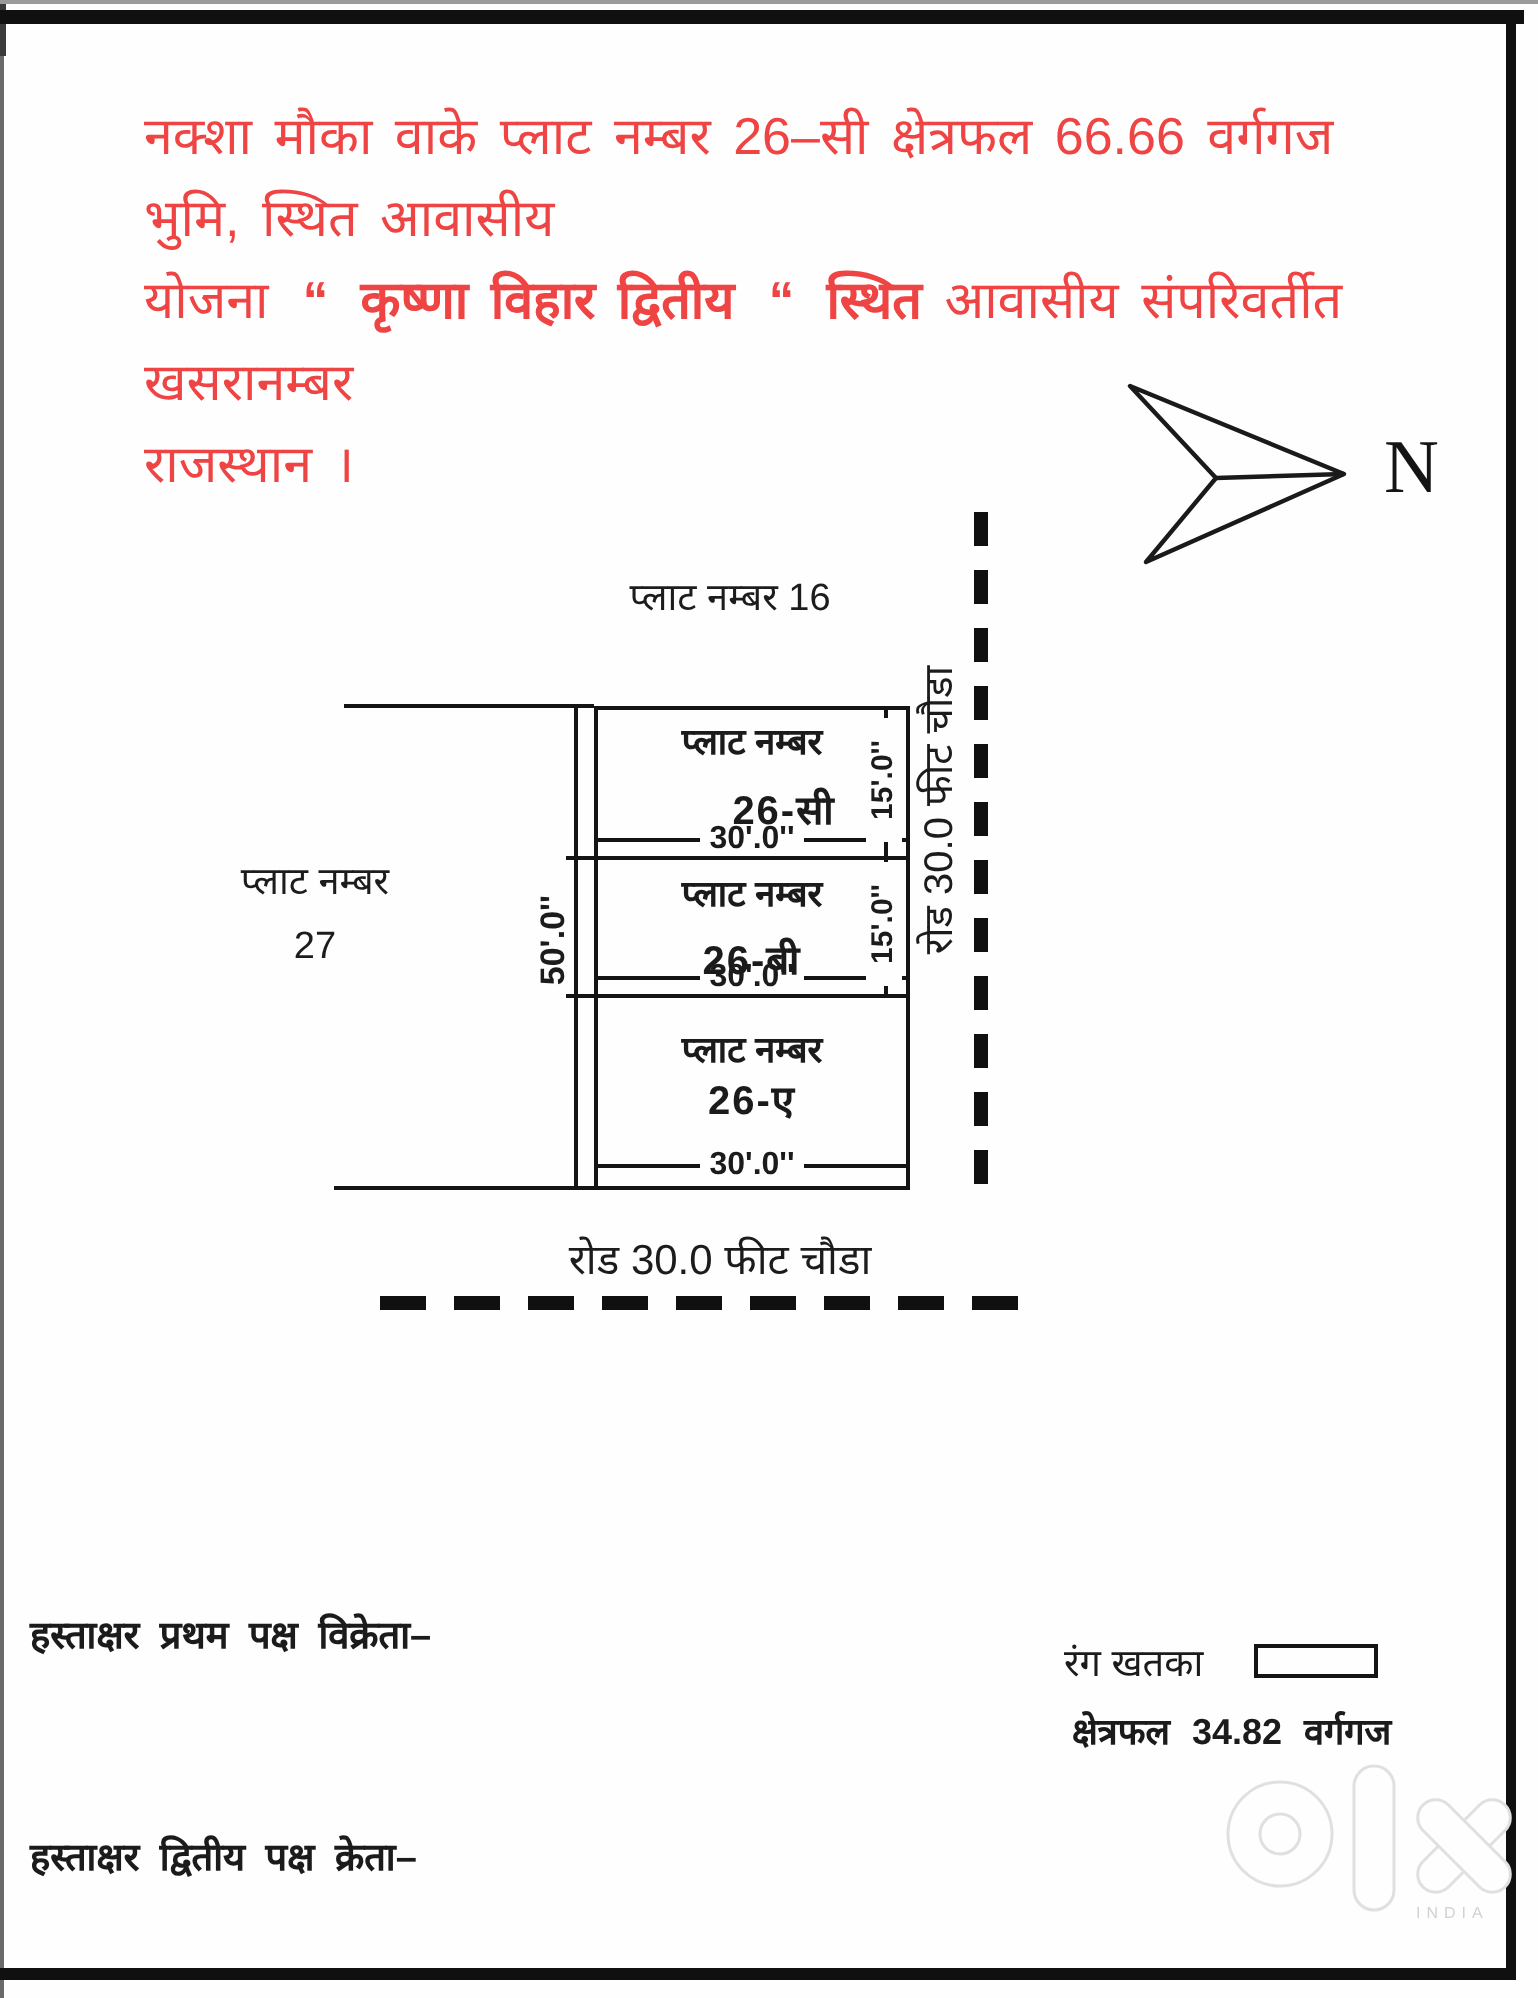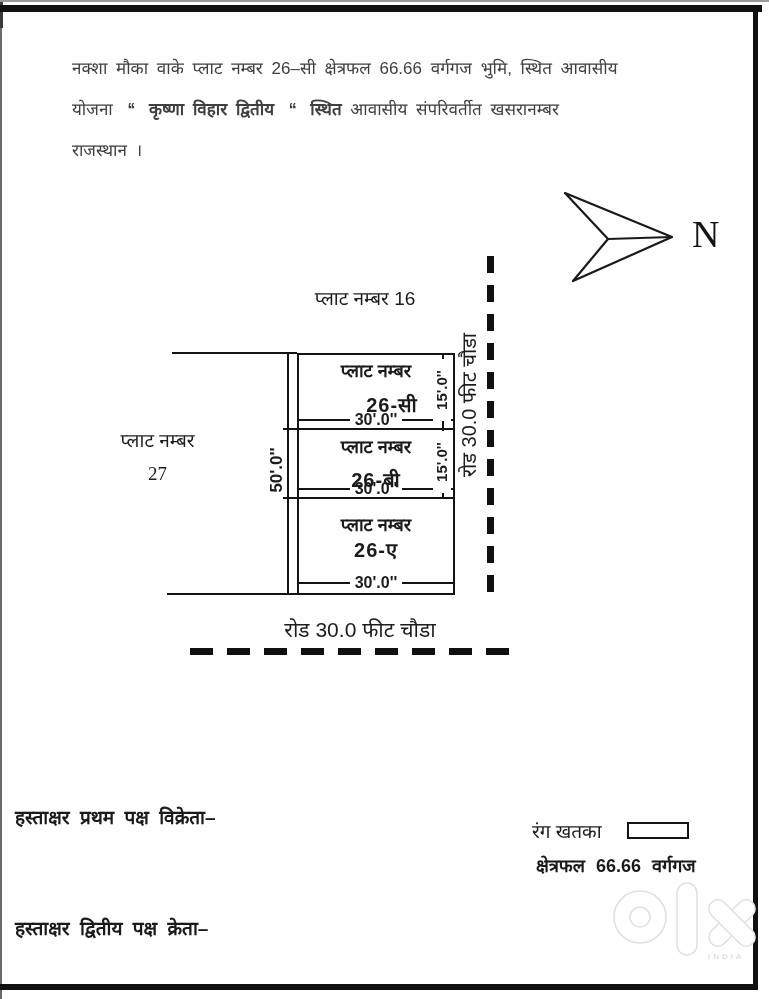--- a/index.html
+++ b/index.html
@@ -10,33 +10,33 @@
   
   .b { position:absolute; background:#101010; }
   .border-top-thin   { left:0; top:0; width:769px; height:2px; background:#9a9a9a; }
   .border-top-thick  { left:0; top:5px; width:762px; height:7px; }
   .border-left-stub  { left:7px; top:12px; width:3px; height:26px; background:#3a3a3a; }
   .border-right-thick{ left:753px; top:5px; width:5px; height:985px; }
   .border-right-thin { left:764px; top:0; width:2px; height:999px; background:#6a6a6a; }
   .border-bottom-thick{ left:0; top:984px; width:758px; height:6px; }
 
   
-  .para { position:absolute; left:72px; top:48px; width:645px; font-size:17px; line-height:41px; word-spacing:4px; color:#404040; }
+  .para { position:absolute; left:72px; top:48px; width:645px; font-size:26px; line-height:41px; word-spacing:4px; color:#ef4444; }
   .para .bold { font-weight:700; }
   .para .q { font-weight:700; letter-spacing:-1px; padding:0 6px; }
 
   
   .north-svg { position:absolute; left:555px; top:185px; }
   .north-n { position:absolute; left:692px; top:212px; font-family:"Liberation Serif","DejaVu Serif",serif; font-size:38px; color:#141414; }
 
   
   .lbl { position:absolute; white-space:nowrap; color:#1c1c1c; }
   .plot16 { left:280px; top:285px; width:170px; text-align:center; font-size:19px; font-weight:400; }
   .plot27-1 { left:100px; top:427px; width:115px; text-align:center; font-size:19px; font-weight:500; }
-  .plot27-2 { left:100px; top:463px; width:115px; text-align:center; font-size:19px; font-weight:500;font-family:Liberation Serif, serif; }
+  .plot27-2 { left:100px; top:463px; width:115px; text-align:center; font-size:19px; font-weight:500; }
 
   .line { position:absolute; background:#141414; }
   .ext-top    { left:172px; top:352px; width:125px; height:2px; }
   .ext-bottom { left:167px; top:593px; width:130px; height:2px; }
   .dim-left-line  { left:287px; top:353px; width:2px; height:242px; }
   .dim-right-line { left:442px; top:353px; width:2px; height:146px; }
 
   .plot-rect { position:absolute; left:297px; top:353px; width:158px; height:242px; border:2px solid #141414; box-sizing:border-box; background:transparent; }
   .divider { position:absolute; left:-16px; width:172px; height:2px; background:#141414; }
   .div1 { top:73px; }
@@ -147,21 +147,21 @@
   <div class="lbl road-bottom">रोड 30.0 फीट चौडा</div>
   <div class="dash-h"></div>
 
   <div class="sig sig1">हस्ताक्षर प्रथम पक्ष विक्रेता–</div>
   <div class="sig sig2">हस्ताक्षर द्वितीय पक्ष क्रेता–</div>
 
   <div class="legend-color">रंग खतका</div>
   <div class="legend-box"></div>
   <div class="legend-area">
     <span>क्षेत्रफल</span>
-    <span>66.66</span>
+    <span>34.82</span>
     <span>वर्गगज</span>
   </div>
 
   <svg class="wm" width="170" height="90" viewBox="0 0 170 90">
     <circle cx="45" cy="42" r="26" fill="none" stroke="#e0e0e0" stroke-width="1.5"></circle>
     <circle cx="45" cy="42" r="10" fill="none" stroke="#e0e0e0" stroke-width="1.5"></circle>
     <rect x="82" y="8" width="20" height="72" rx="10" fill="none" stroke="#e0e0e0" stroke-width="1.5"></rect>
     <rect x="128" y="19" width="18" height="58" rx="9" fill="#fefefe" stroke="#e0e0e0" stroke-width="1.5" transform="rotate(45 137 48)"></rect>
     <rect x="128" y="19" width="18" height="58" rx="9" fill="#fefefe" stroke="#e0e0e0" stroke-width="1.5" transform="rotate(-45 137 48)"></rect>
     <text x="113" y="84" font-size="8" letter-spacing="3" fill="#d2d2d2" font-family="Liberation Sans, sans-serif">INDIA</text>

